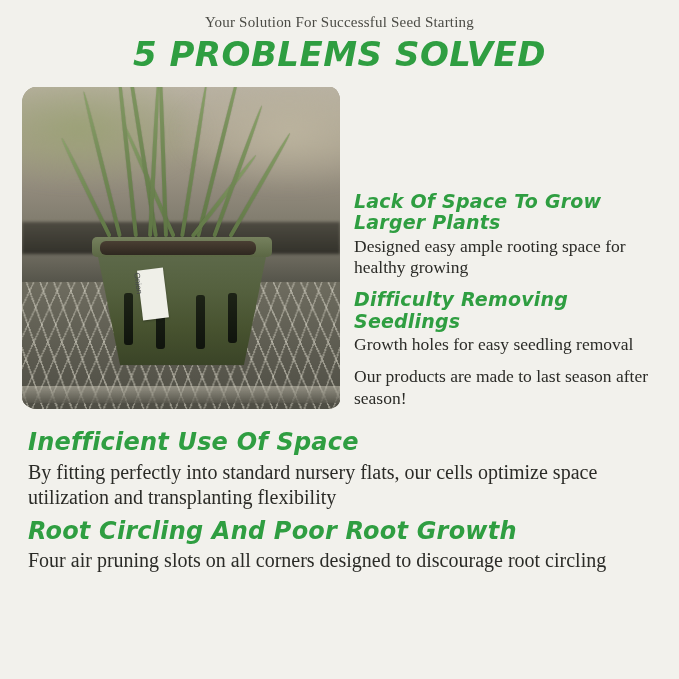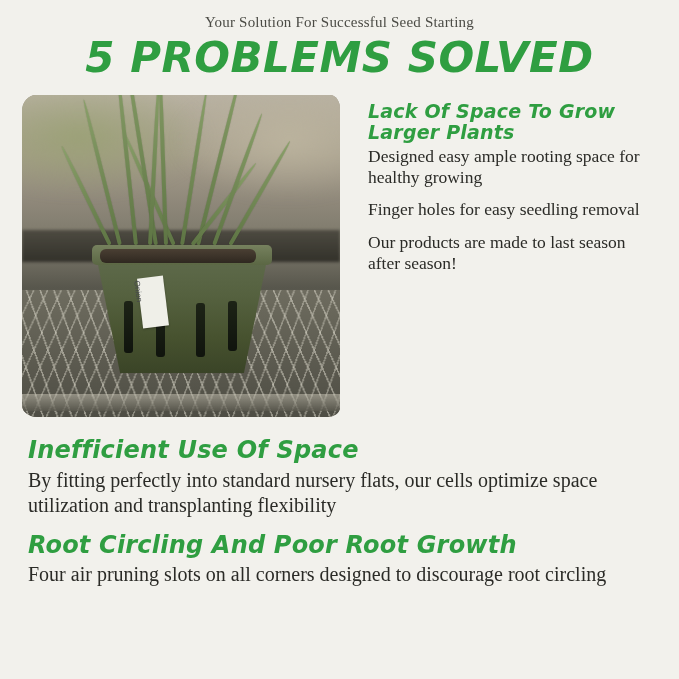--- a/index.html
+++ b/index.html
@@ -30,34 +30,34 @@
     font-family: "Liberation Serif", serif;
     font-size: 15px;
     color: #4b4b45;
     letter-spacing: 0.2px;
   }
   .headline {
     margin-top: 6px;
     font-family: "DejaVu Sans", sans-serif;
     font-weight: bold;
     font-style: italic;
-    font-size: 42px;
+    font-size: 34px;
     line-height: 1;
     color: #2f9e41;
     letter-spacing: 0.5px;
   }
 
   
   .top-section {
     position: relative;
     margin-top: 16px;
     padding: 0 22px 0 22px;
     display: flex;
-    align-items: flex-start;
-    gap: 28px;
+    align-items: flex-end;
+    gap: 14px;
   }
 
   .photo-wrap {
     position: relative;
     width: 318px;
     height: 322px;
     flex: 0 0 auto;
   }
   
   .photo {
@@ -267,21 +267,21 @@
     line-height: 1.15;
     letter-spacing: 0.2px;
   }
   .b-desc {
     font-family: "Liberation Serif", serif;
     color: #2b2b27;
     font-size: 20px;
     line-height: 1.25;
     margin-top: 3px;
   }
-  .bottom-section .block + .block { margin-top: 14px; }
+  .bottom-section .block + .block { margin-top: 8px; }
 </style>
 </head>
 <body>
 
 <div class="page">
 
   <div class="header">
     <div class="eyebrow">Your Solution For Successful Seed Starting</div>
     <div class="headline">5 PROBLEMS SOLVED</div>
   </div>
@@ -327,21 +327,22 @@
         </div>
       </div>
     </div>
 
     <div class="right-col">
       <div class="block">
         <div class="item-title">Lack Of Space To Grow Larger Plants</div>
         <div class="item-desc">Designed easy ample rooting space for healthy growing</div>
       </div>
       <div class="block">
-        <div class="item-desc">Finger holes for easy seedling removal</div>
+        <div class="item-title">Difficulty Removing Seedlings</div>
+        <div class="item-desc">Growth holes for easy seedling removal</div>
       </div>
       <div class="block">
         <div class="item-desc">Our products are made to last season after season!</div>
       </div>
     </div>
   </div>
 
   <div class="bottom-section">
     <div class="block">
       <div class="b-title">Inefficient Use Of Space</div>

